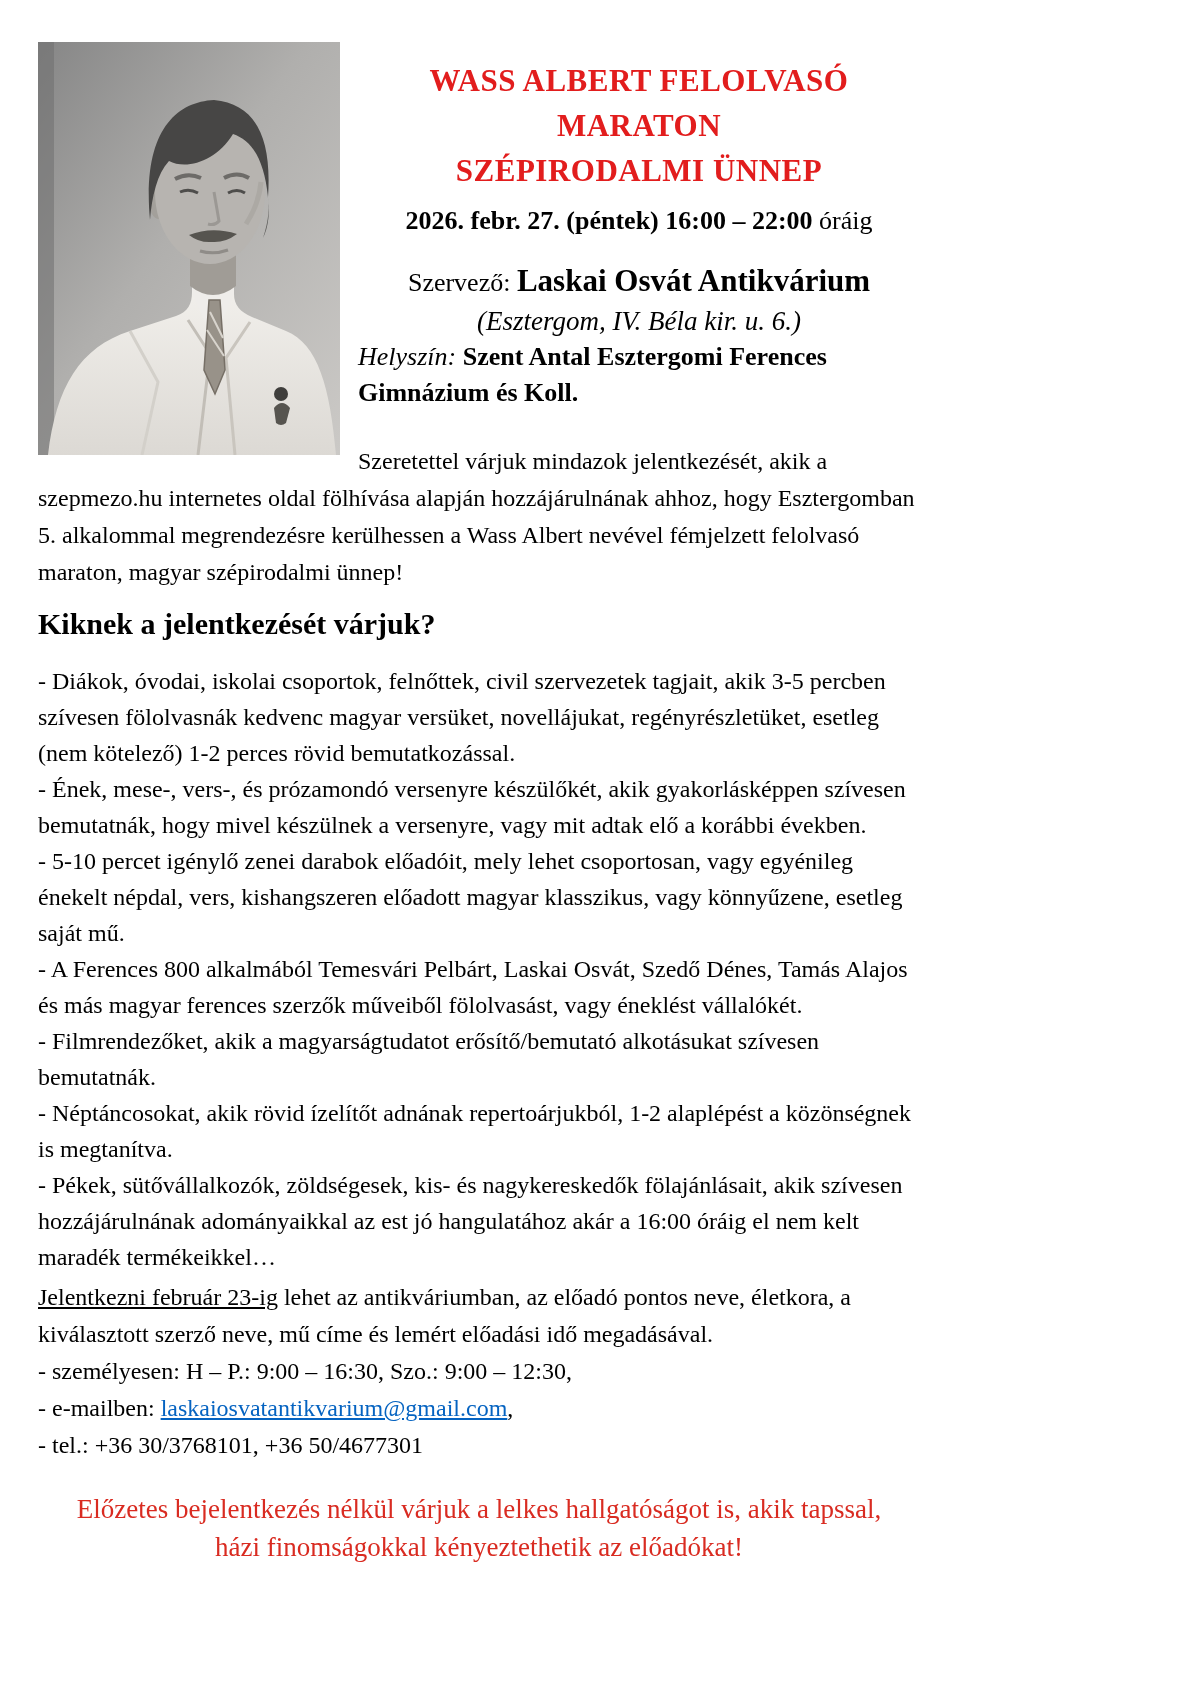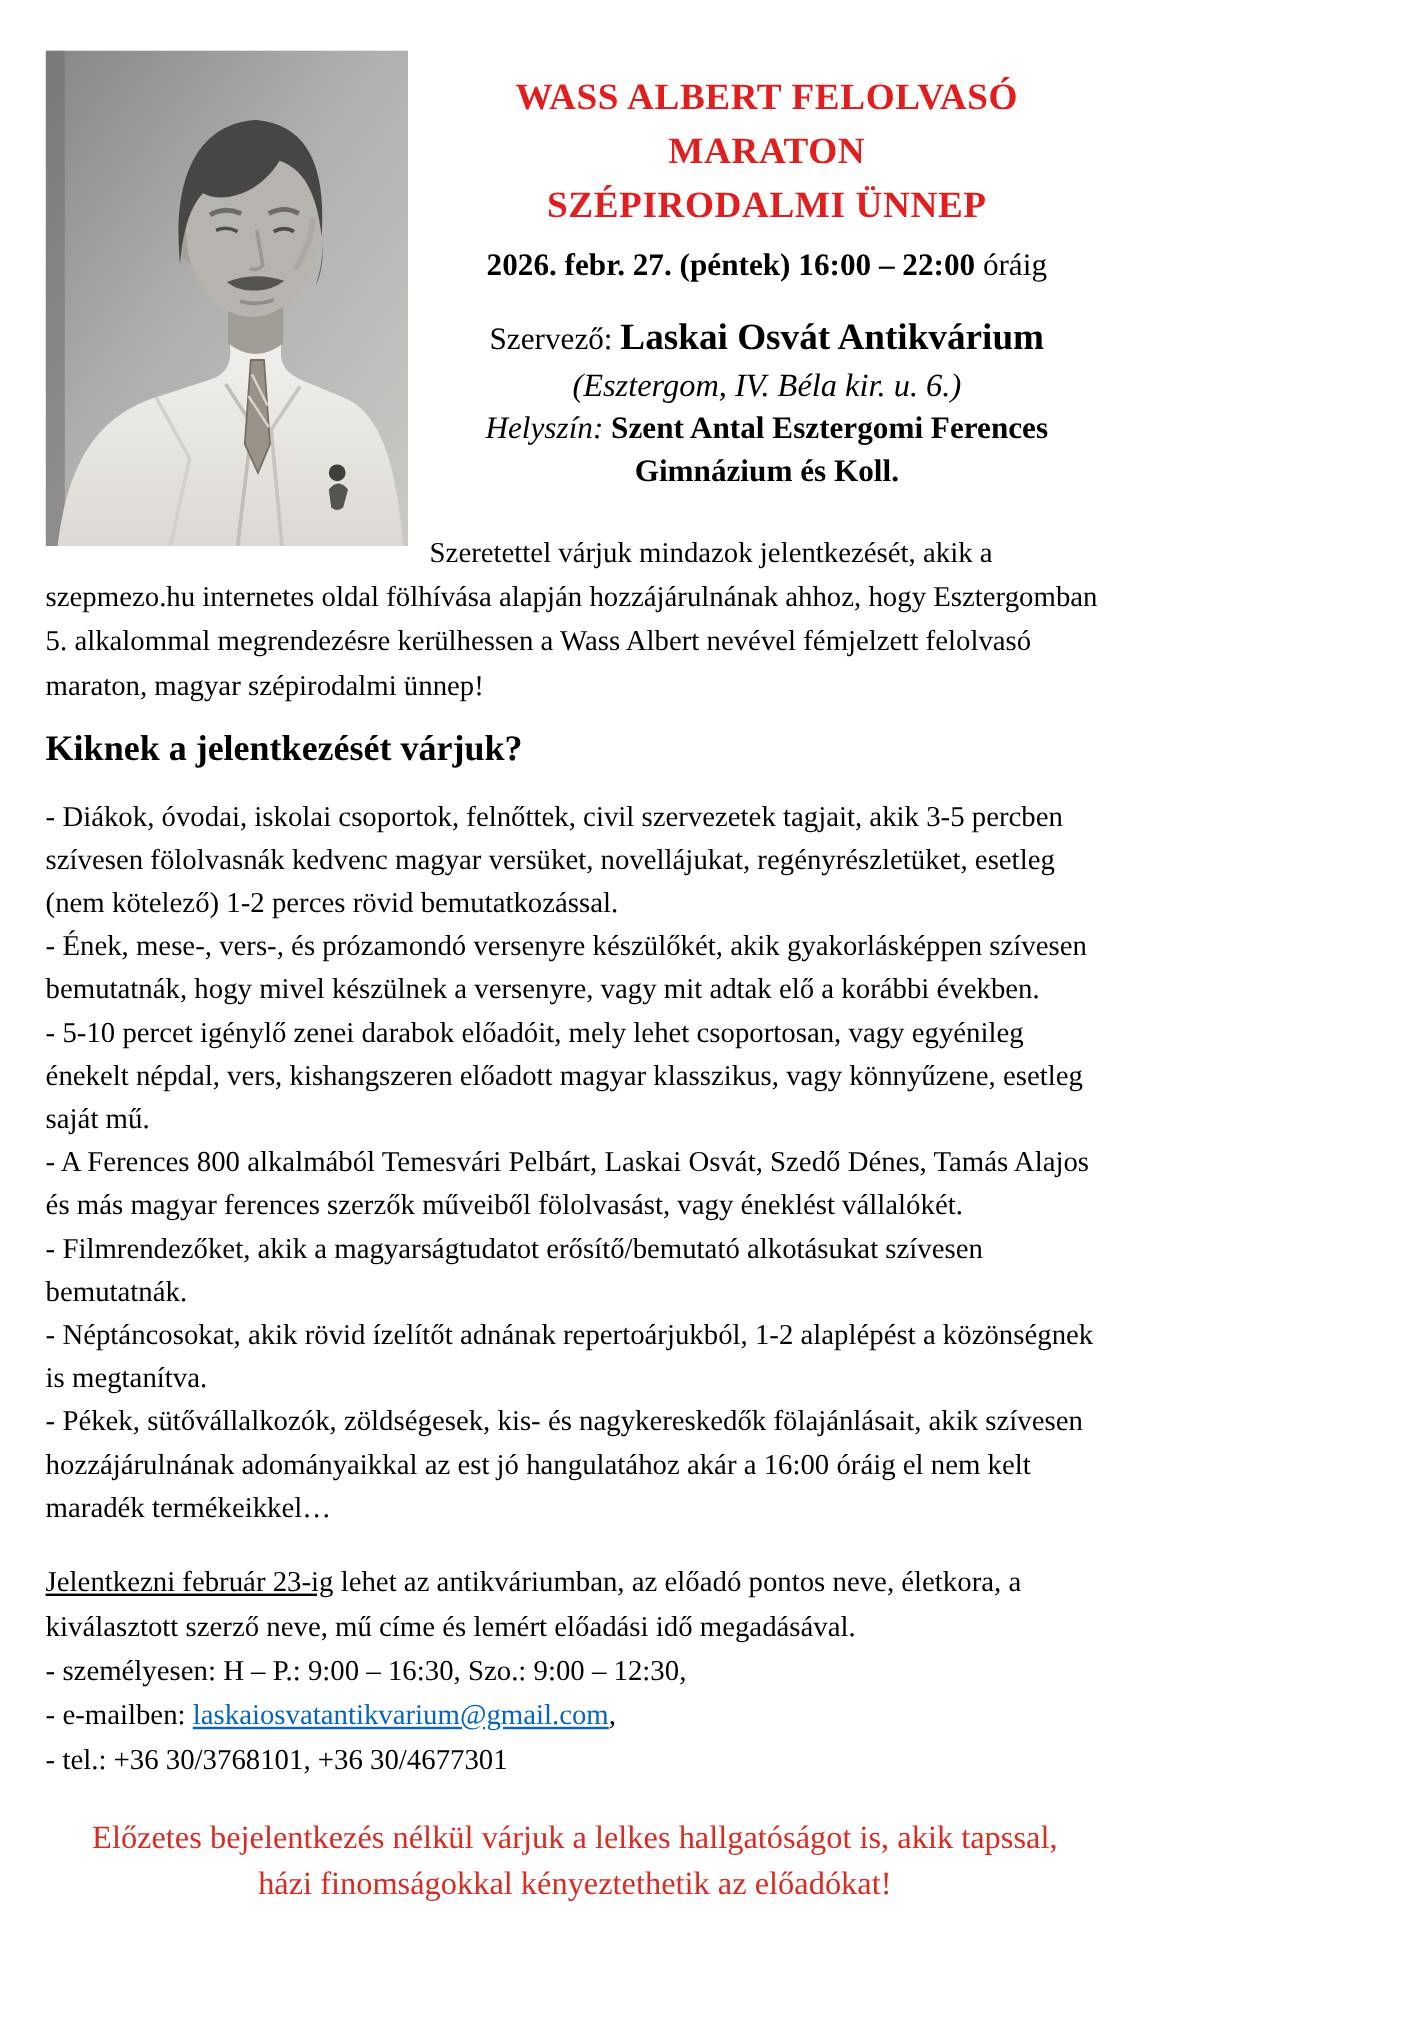--- a/index.html
+++ b/index.html
@@ -20,31 +20,31 @@
     text-align:center;
     color:var(--title-red, #e21d1d);
     font-size:31px; line-height:45px; font-weight:700;
     margin-top:18px;
     letter-spacing:0.5px;
   }
   .date   { text-align:center; font-size:26px; line-height:32px; margin-top:12px; }
   .org    { text-align:center; font-size:26px; line-height:40px; margin-top:24px; }
   .orgname{ font-size:31px; }
   .addr   { text-align:center; font-style:italic; font-size:27px; line-height:36px; }
-  .venue  { text-align:center; font-size:26px; line-height:36px; }
+  .venue  { font-size:26px; line-height:36px; }
   .venue .lbl { font-style:italic; font-weight:400; }
 
   .intro  { font-size:24px; line-height:37px; margin-top:32px; }
 
   .heading{ font-size:30px; line-height:38px; font-weight:700; margin-top:14px; }
 
   .list   { font-size:24px; line-height:36px; margin-top:20px; }
   .list p { margin:0; }
 
-  .reg    { font-size:24px; line-height:37px; margin-top:26px; }
+  .reg    { font-size:24px; line-height:37px; margin-top:4px; }
   .reg p  { margin:0; }
   .ul     { text-decoration:underline; }
   .link   { color:var(--link-blue, #0563c1); text-decoration:underline; cursor:pointer; }
 
   .footer {
     margin-top:26px;
     text-align:center;
     color:var(--footer-red, #d92b21);
     font-size:27px; line-height:38px;
   }
@@ -131,21 +131,21 @@
     <p>- A Ferences 800 alkalmából Temesvári Pelbárt, Laskai Osvát, Szedő Dénes, Tamás Alajos és más magyar ferences szerzők műveiből fölolvasást, vagy éneklést vállalókét.</p>
     <p>- Filmrendezőket, akik a magyarságtudatot erősítő/bemutató alkotásukat szívesen bemutatnák.</p>
     <p>- Néptáncosokat, akik rövid ízelítőt adnának repertoárjukból, 1-2 alaplépést a közönségnek is megtanítva.</p>
     <p>- Pékek, sütővállalkozók, zöldségesek, kis- és nagykereskedők fölajánlásait, akik szívesen hozzájárulnának adományaikkal az est jó hangulatához akár a 16:00 óráig el nem kelt maradék termékeikkel…</p>
   </div>
 
   <div class="reg">
     <p><span class="ul">Jelentkezni február 23-ig</span><span> lehet az antikváriumban, az előadó pontos neve, életkora, a kiválasztott szerző neve, mű címe és lemért előadási idő megadásával.</span></p>
     <p>- személyesen: H – P.: 9:00 – 16:30, Szo.: 9:00 – 12:30,</p>
     <p><span>- e-mailben: </span><a class="link" href="#">laskaiosvatantikvarium@gmail.com</a><span>,</span></p>
-    <p>- tel.: +36 30/3768101, +36 30/4677301</p>
+    <p>- tel.: +36 30/3768101, +36 50/4677301</p>
   </div>
 
   <p class="footer">
     <span>Előzetes bejelentkezés nélkül várjuk a lelkes hallgatóságot is, akik tapssal,</span><br>
     <span>házi finomságokkal kényeztethetik az előadókat!</span>
   </p>
 
 </div>
 
 </body></html>

